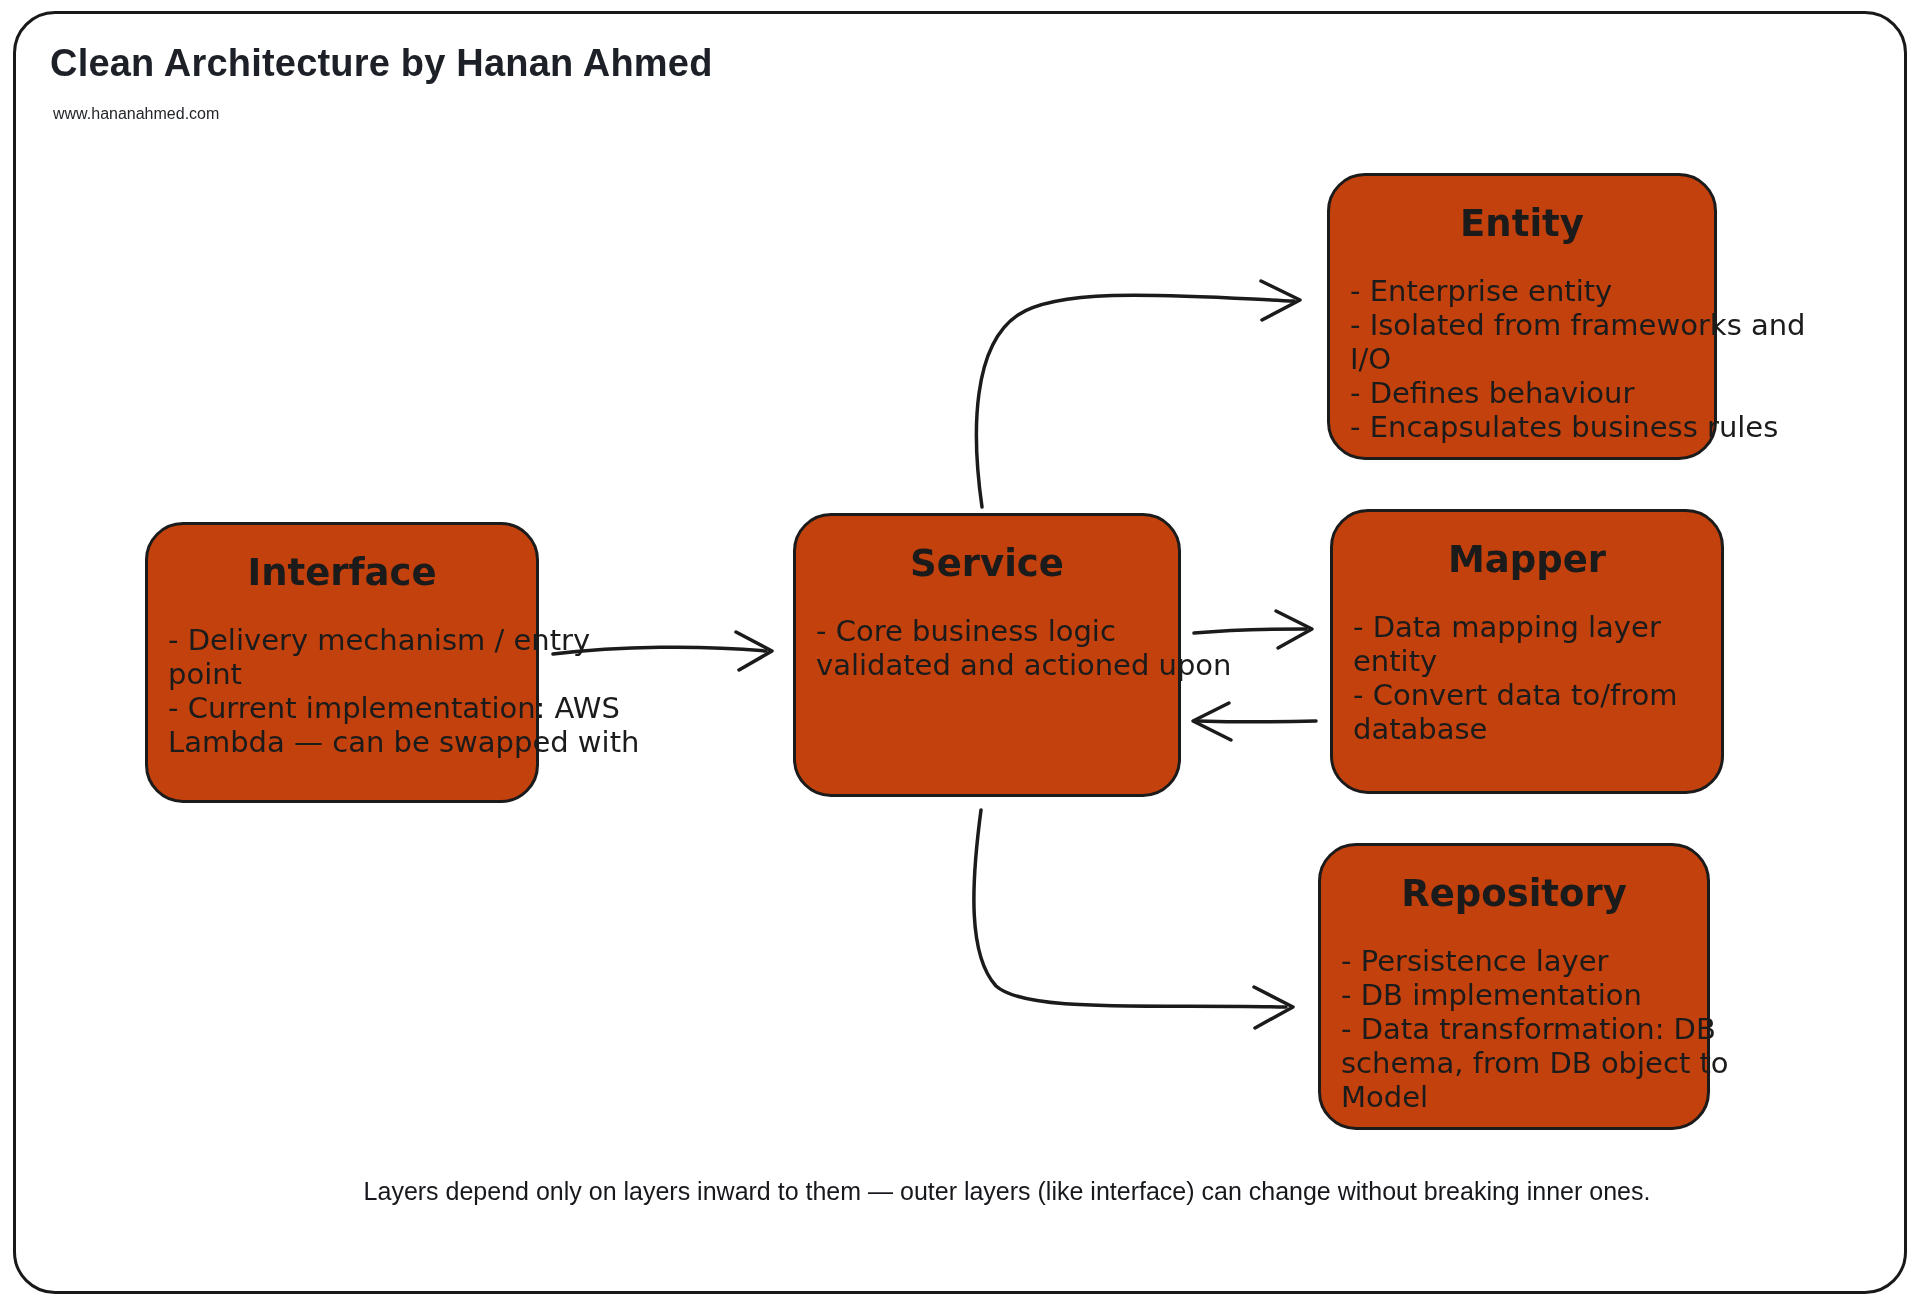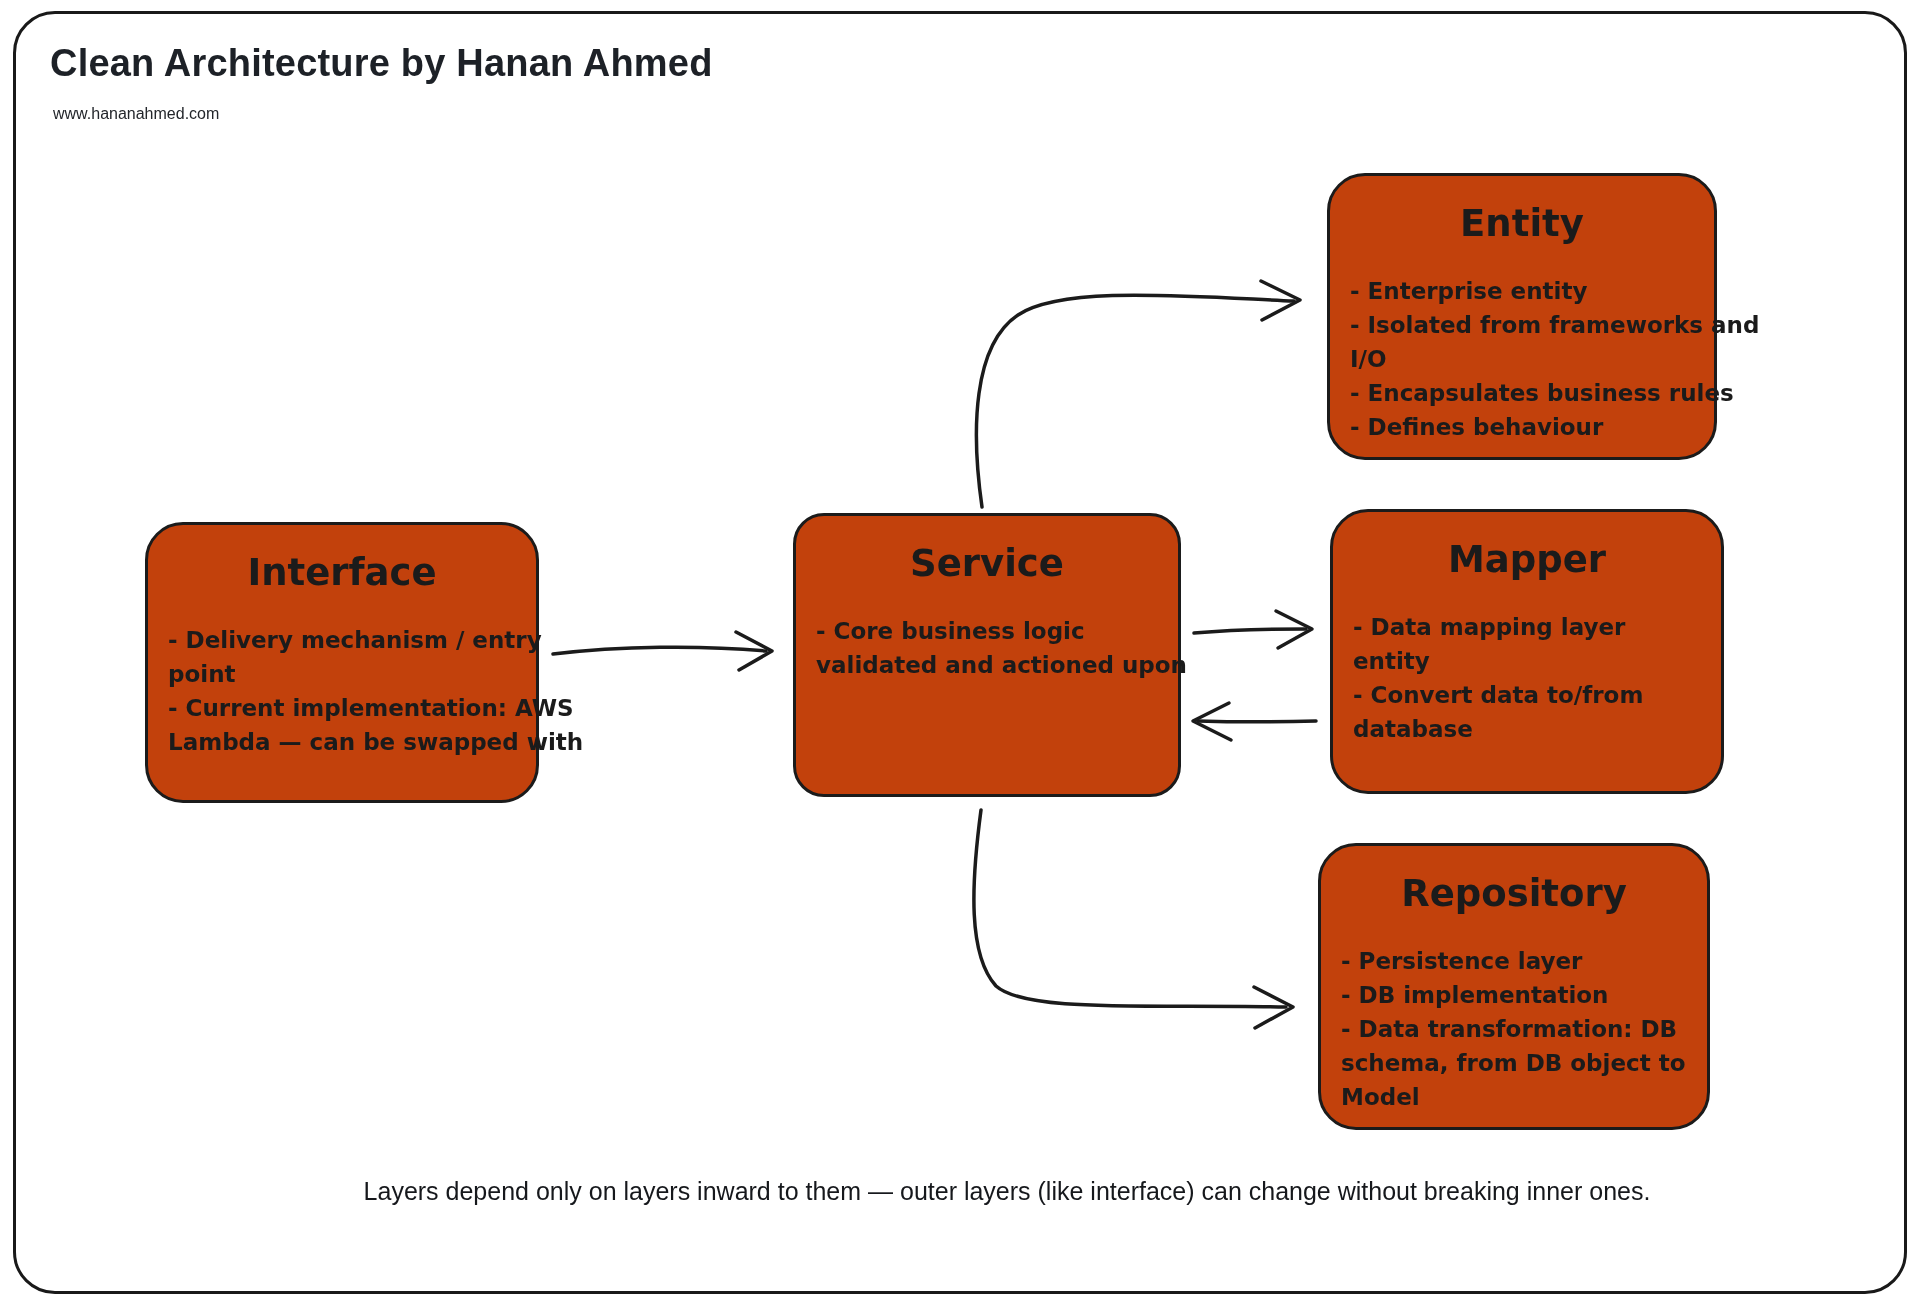--- a/index.html
+++ b/index.html
@@ -66,23 +66,23 @@
   }
   .box-title {
     text-align: center;
     font-size: 37px;
     line-height: 48px;
     font-weight: 700;
     color: #1b1b1b;
     margin-bottom: 26px;
   }
   .box-lines {
-    font-size: 23px;
+    font-size: 29px;
     line-height: 34px;
-    font-weight: 700;
+    font-weight: 400;
     color: #1b1b1b;
   }
   .line {
     white-space: nowrap;
   }
   .caption {
     position: absolute;
     left: 0;
     top: 1177px;
     width: 100%;
@@ -134,36 +134,36 @@
   <div class="box" style="left:145px; top:522px; width:394px; height:281px;">
     <div class="box-title">Interface</div>
     <div class="box-lines">
       <div class="line">- Delivery mechanism / entry</div>
       <div class="line">point</div>
       <div class="line">- Current implementation: AWS</div>
       <div class="line">Lambda — can be swapped with</div>
     </div>
   </div>
 
-  <div class="box" style="left:793px; top:513px; width:388px; height:284px;border-radius:31px;">
+  <div class="box" style="left:793px; top:513px; width:388px; height:284px;">
     <div class="box-title">Service</div>
     <div class="box-lines">
       <div class="line">- Core business logic</div>
       <div class="line">validated and actioned upon</div>
     </div>
   </div>
 
   <div class="box" style="left:1327px; top:173px; width:390px; height:287px;">
     <div class="box-title">Entity</div>
     <div class="box-lines">
       <div class="line">- Enterprise entity</div>
       <div class="line">- Isolated from frameworks and</div>
       <div class="line">I/O</div>
+      <div class="line">- Defines behaviour</div>
       <div class="line">- Encapsulates business rules</div>
-      <div class="line">- Defines behaviour</div>
     </div>
   </div>
 
   <div class="box" style="left:1330px; top:509px; width:394px; height:285px;">
     <div class="box-title">Mapper</div>
     <div class="box-lines">
       <div class="line">- Data mapping layer</div>
       <div class="line">entity</div>
       <div class="line">- Convert data to/from</div>
       <div class="line">database</div>

